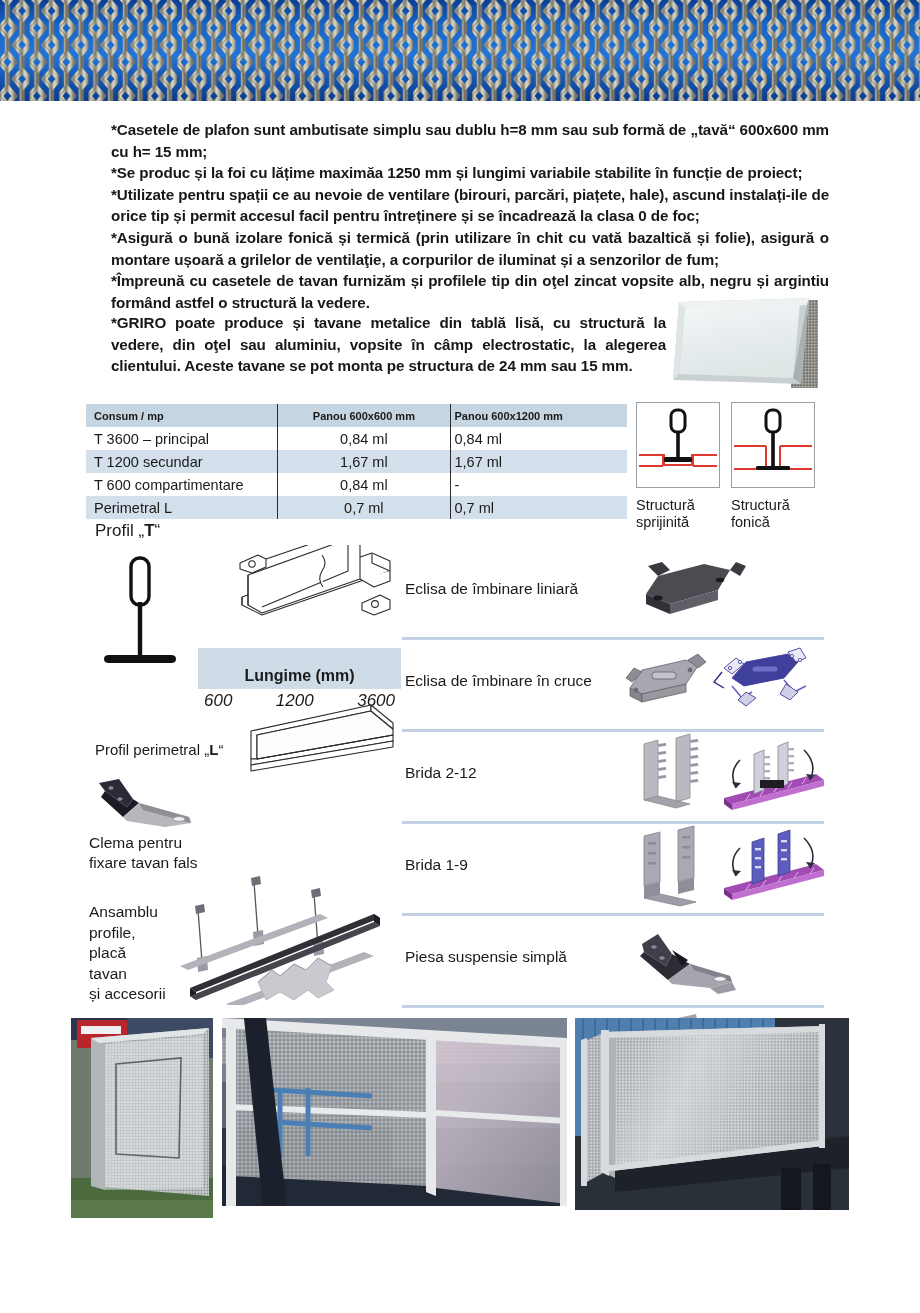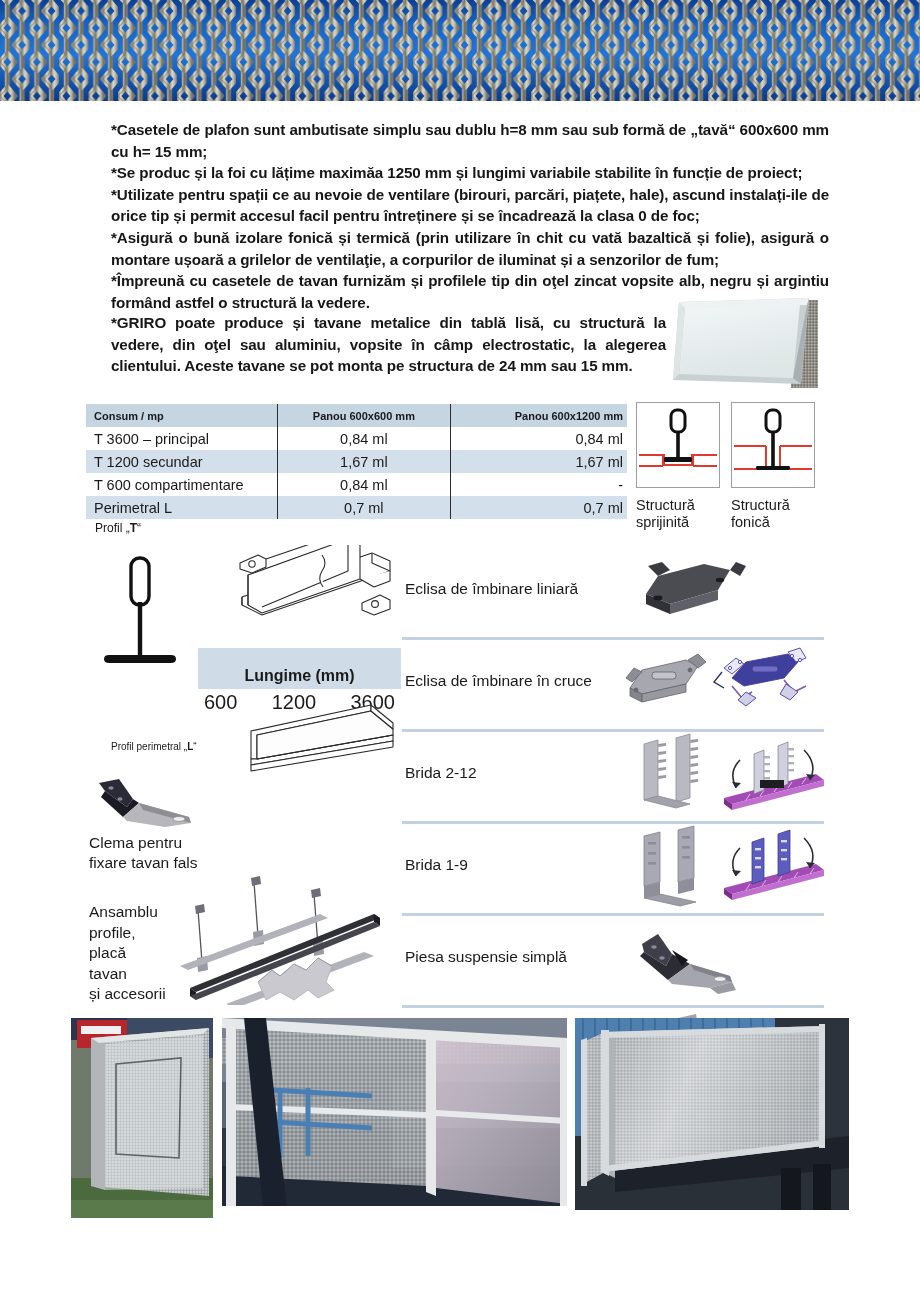--- a/index.html
+++ b/index.html
@@ -22,49 +22,49 @@
   #tile-photo{position:absolute;left:673px;top:296px;width:145px;height:92px;overflow:hidden;}
   #tile-photo svg{display:block;}
 
   
   #consum-table{position:absolute;left:86px;top:404px;width:541px;
                 border-collapse:collapse;font-size:14.5px;}
   #consum-table th,#consum-table td{padding:1px 4px;height:21px;color:#1a1a1a;}
   #consum-table th{font-weight:bold;font-size:11px;}
   #consum-table .c0{width:186px;text-align:left;padding-left:8px;}
   #consum-table .c1{width:175px;text-align:center;border-left:1.6px solid #2b2b2b;}
-  #consum-table .c2{width:180px;text-align:right;border-left:1.6px solid #2b2b2b;}
+  #consum-table .c2{width:180px;text-align:left;border-left:1.6px solid #2b2b2b;}
   #consum-table thead tr{background:#c6d5e2;}
   #consum-table tbody tr:nth-child(odd){background:#ffffff;}
   #consum-table tbody tr:nth-child(even){background:#d3dfea;}
   #consum-table thead .c1,#consum-table thead .c2{border-left:1.6px solid #2b2b2b;}
 
   
   #structures{position:absolute;left:636px;top:402px;width:190px;}
   .struct{position:absolute;width:84px;}
   #struct-0{left:0;}
   #struct-1{left:95px;}
   .struct .box{width:82px;height:84px;border:1px solid #9aa0a6;background:#fff;overflow:hidden;}
   .struct .box svg{display:block;}
   .struct .cap{font-size:14.5px;line-height:17px;margin-top:9px;color:#1a1a1a;}
 
   
-  #label-profil-t{position:absolute;left:95px;top:521px;font-size:12px;color:#1a1a1a;}
+  #label-profil-t{position:absolute;left:95px;top:521px;font-size:17px;color:#1a1a1a;}
   #label-profil-t b{font-weight:bold;}
   #tee-drawing{position:absolute;left:90px;top:552px;width:110px;height:120px;}
   #tee-iso{position:absolute;left:222px;top:545px;width:175px;height:100px;}
 
   
   #lungime-wrap{position:absolute;left:198px;top:648px;width:203px;font-size:15px;}
   #lungime-head{background:#cfdce8;text-align:center;font-weight:bold;font-size:16px;
                 padding:19px 0 4px;color:#1a1a1a;}
-  #lungime-vals{display:flex;justify-content:space-between;padding:2px 6px 0;font-size:20px;}
-
-  
-  #label-profil-l{position:absolute;left:95px;top:741px;font-size:10px;color:#1a1a1a;margin-left:16px;}
+  #lungime-vals{display:flex;justify-content:space-between;padding:2px 6px 0;font-size:17px;font-style:italic;}
+
+  
+  #label-profil-l{position:absolute;left:95px;top:741px;font-size:15px;color:#1a1a1a;}
   #label-profil-l b{font-weight:bold;}
   #el-drawing{position:absolute;left:243px;top:703px;width:155px;height:80px;}
 
   
   #clema-drawing{position:absolute;left:93px;top:777px;width:108px;height:52px;}
   #label-clema{position:absolute;left:89px;top:833px;font-size:15.5px;line-height:20px;}
 
   
   #label-ansamblu{position:absolute;left:89px;top:902px;font-size:15.5px;line-height:20.5px;}
   #ansamblu-drawing{position:absolute;left:168px;top:870px;width:225px;height:135px;}

